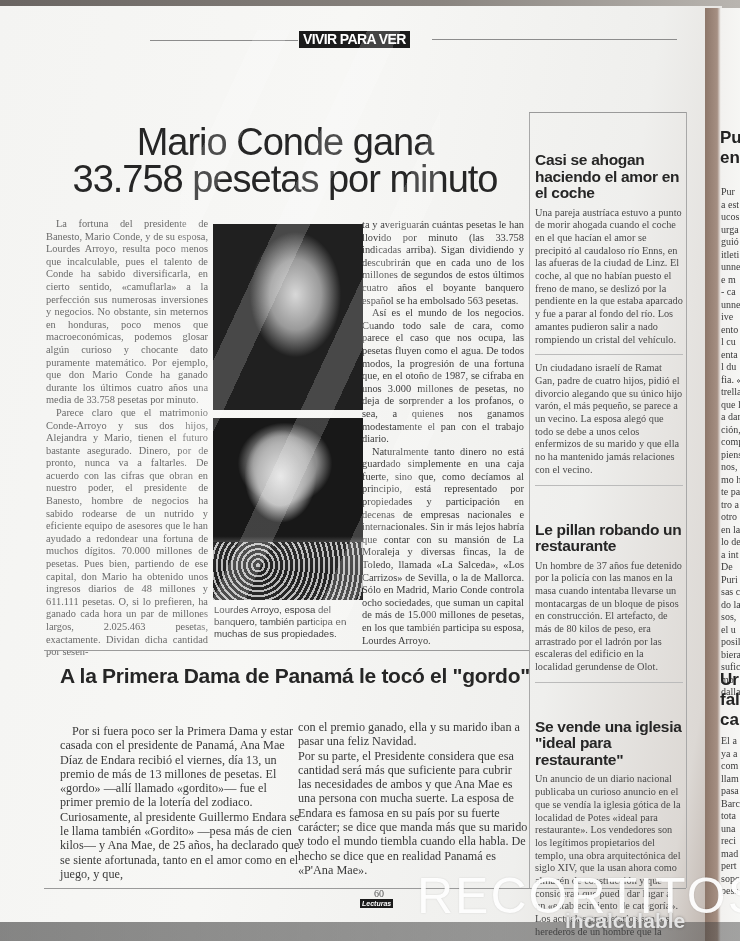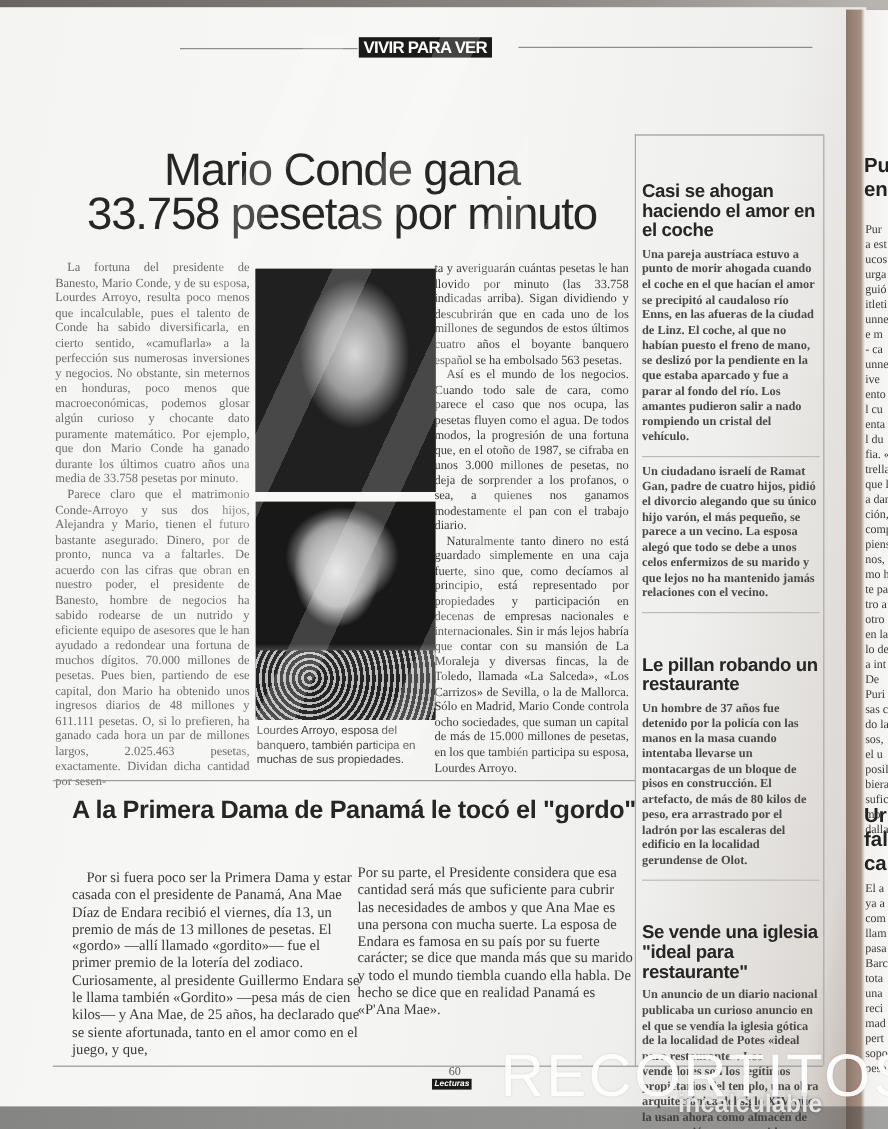--- a/index.html
+++ b/index.html
@@ -69,21 +69,21 @@
     .panama-col-2 { left: 298px; top: 693px; width: 230px; }
     .panama-col p:first-child { text-indent: 12px; }
 
     .sidebar {
       position: absolute; left: 535px; top: 116px; width: 148px;
     }
     .brief-title {
       font-family: "Liberation Sans", sans-serif; font-weight: bold; font-size: 15.5px;
       line-height: 16.5px; color: #262626; letter-spacing: -0.3px; margin-bottom: 5px; margin-top: 36px;
     }
-    .brief-body { font-size: 10.3px; line-height: 12.7px; color: #4a4a4a; margin-bottom: 8px; font-weight: bold; }
+    .brief-body { font-size: 10.3px; line-height: 12.7px; color: #4a4a4a; margin-bottom: 8px; }
     .brief-sep { height: 1px; background: #bbb; margin: 0 0 7px 0; }
 
     .edge-col { position: absolute; left: 721px; width: 22px; overflow: hidden; font-size: 10px; line-height: 12.5px; color: #3a3a3a; white-space: nowrap; }
     .edge-title { position: absolute; left: 720px; font-family: "Liberation Sans", sans-serif; font-weight: bold; font-size: 17px; line-height: 20px; color: #222; white-space: nowrap; overflow: hidden; width: 22px; }
 
     .footer-page { position: absolute; left: 364px; top: 888px; font-size: 10px; color: #555; width: 30px; text-align: center; }
     .footer-logo {
       position: absolute; left: 360px; top: 899px; padding: 0 2px; background: #1a1a1a; color: #fff;
       font-family: "Liberation Sans", sans-serif; font-size: 7px; font-weight: bold; font-style: italic; line-height: 9px;
     }
@@ -150,31 +150,32 @@
 <div class="rule-v" style="left:529px;top:112px;height:776px;"></div>
 <div class="rule-v" style="left:686px;top:112px;height:776px;"></div>
 <div class="rule-h" style="left:529px;top:112px;width:157px;"></div>
 <div class="rule-h" style="left:529px;top:888px;width:157px;"></div>
 
 <div class="panama-title">A la Primera Dama de Panamá le tocó el "gordo"</div>
 <div class="panama-col panama-col-1">
   <p>Por si fuera poco ser la Primera Dama y estar casada con el presidente de Panamá, Ana Mae Díaz de Endara recibió el viernes, día 13, un premio de más de 13 millones de pesetas. El «gordo» —allí llamado «gordito»— fue el primer premio de la lotería del zodiaco. Curiosamente, al presidente Guillermo Endara se le llama también «Gordito» —pesa más de cien kilos— y Ana Mae, de 25 años, ha declarado que se siente afortunada, tanto en el amor como en el juego, y que,</p>
 </div>
 <div class="panama-col panama-col-2">
+  <p style="text-indent:0">con el premio ganado, ella y su marido iban a pasar una feliz Navidad.</p>
   <p style="text-indent:0">Por su parte, el Presidente considera que esa cantidad será más que suficiente para cubrir las necesidades de ambos y que Ana Mae es una persona con mucha suerte. La esposa de Endara es famosa en su país por su fuerte carácter; se dice que manda más que su marido y todo el mundo tiembla cuando ella habla. De hecho se dice que en realidad Panamá es «P'Ana Mae».</p>
 </div>
 
 <div class="sidebar">
   <div class="brief">
     <div class="brief-title">Casi se ahogan haciendo el amor en el coche</div>
     <div class="brief-body">Una pareja austríaca estuvo a punto de morir ahogada cuando el coche en el que hacían el amor se precipitó al caudaloso río Enns, en las afueras de la ciudad de Linz. El coche, al que no habían puesto el freno de mano, se deslizó por la pendiente en la que estaba aparcado y fue a parar al fondo del río. Los amantes pudieron salir a nado rompiendo un cristal del vehículo.</div>
   </div>
   <div class="brief-sep"></div>
   <div class="brief">
-    <div class="brief-body">Un ciudadano israelí de Ramat Gan, padre de cuatro hijos, pidió el divorcio alegando que su único hijo varón, el más pequeño, se parece a un vecino. La esposa alegó que todo se debe a unos celos enfermizos de su marido y que lejos no ha mantenido jamás relaciones con el vecino.</div>
+    <div class="brief-body">Un ciudadano israelí de Ramat Gan, padre de cuatro hijos, pidió el divorcio alegando que su único hijo varón, el más pequeño, se parece a un vecino. La esposa alegó que todo se debe a unos celos enfermizos de su marido y que ella no ha mantenido jamás relaciones con el vecino.</div>
   </div>
   <div class="brief-sep"></div>
   <div class="brief">
     <div class="brief-title">Le pillan robando un restaurante</div>
     <div class="brief-body">Un hombre de 37 años fue detenido por la policía con las manos en la masa cuando intentaba llevarse un montacargas de un bloque de pisos en construcción. El artefacto, de más de 80 kilos de peso, era arrastrado por el ladrón por las escaleras del edificio en la localidad gerundense de Olot.</div>
   </div>
   <div class="brief-sep"></div>
   <div class="brief">
     <div class="brief-title">Se vende una iglesia "ideal para restaurante"</div>
     <div class="brief-body">Un anuncio de un diario nacional publicaba un curioso anuncio en el que se vendía la iglesia gótica de la localidad de Potes «ideal para restaurante». Los vendedores son los legítimos propietarios del templo, una obra arquitectónica del siglo XIV, que la usan ahora como almacén de construcción y que consideran que puede dar lugar a un «establecimiento de categoría». Los actuales propietarios son los herederos de un hombre que la compró en 1928 en una subasta municipal.</div>

